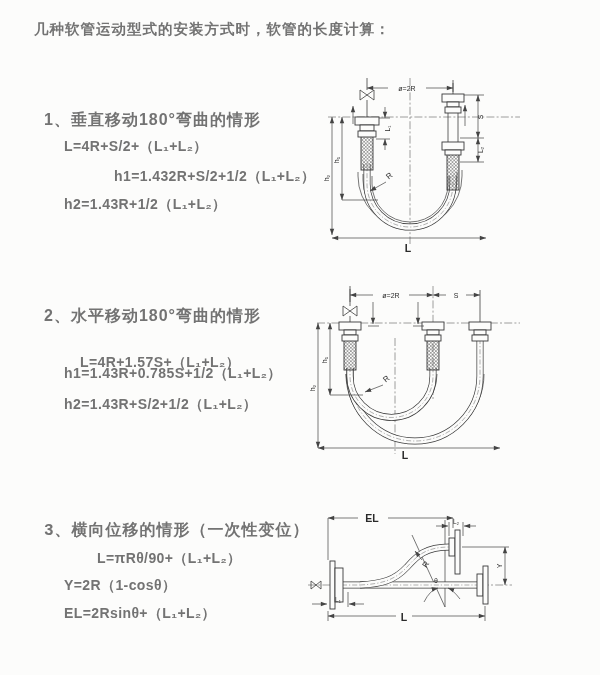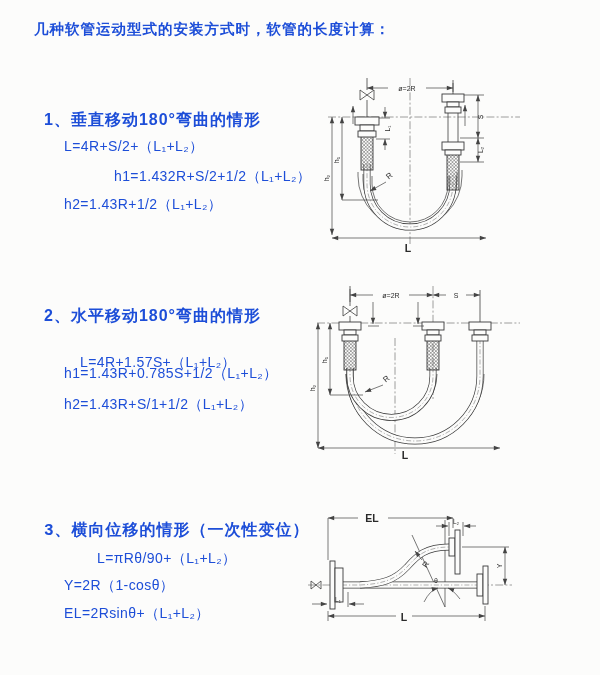--- a/index.html
+++ b/index.html
@@ -1,23 +1,23 @@
 <!DOCTYPE html>
 <html><head>
 <meta charset="utf-8">
 <style>
   html,body{margin:0;padding:0;background:#e8e8e8;}
   .page{
     position:relative;width:600px;height:675px;background:#fcfcfb;
-    font-family:"Liberation Sans","DejaVu Sans",sans-serif;color:#1d4ed8;
+    font-family:"Liberation Sans","DejaVu Sans",sans-serif;color:#737373;
     overflow:hidden;margin:0 auto;
   }
   .title{position:absolute;left:34px;top:20px;font-size:14.5px;font-weight:bold;letter-spacing:1px;}
   .sec-h{position:absolute;font-size:16px;font-weight:bold;letter-spacing:1px;}
-  .formula{position:absolute;font-size:14px;font-weight:normal;letter-spacing:.4px;}
+  .formula{position:absolute;font-size:14px;font-weight:bold;letter-spacing:.4px;}
   svg{position:absolute;overflow:visible;}
   svg text{font-family:"Liberation Sans","DejaVu Sans",sans-serif;fill:#2a2a2a;font-weight:normal;}
   .t6{font-size:6.5px;} .t7{font-size:7px;} .t8{font-size:8px;} .t10{font-size:10.5px;font-weight:bold;}
   .ln{stroke:#3f3f3f;stroke-width:.8;fill:none;}
   .thin{stroke:#4a4a4a;stroke-width:.75;fill:none;}
   .cl{stroke:#6a6a6a;stroke-width:.65;fill:none;stroke-dasharray:8 2.2 2 2.2;}
   .tubeO{stroke:#3a3a3a;stroke-width:7;fill:none;stroke-linecap:butt;}
   .tubeI{stroke:#fcfcfb;stroke-width:5.6;fill:none;stroke-linecap:butt;}
   .tubeC{stroke:#707070;stroke-width:.55;fill:none;stroke-dasharray:5 2 1.2 2;}
   .fit{fill:#fcfcfb;stroke:#3a3a3a;stroke-width:.9;}
@@ -31,21 +31,21 @@
   <div class="title">几种软管运动型式的安装方式时，软管的长度计算：</div>
 
   <div class="sec-h" style="left:44px;top:110px;">1、垂直移动180°弯曲的情形</div>
   <div class="formula" style="left:64px;top:138px;">L=4R+S/2+（L₁+L₂）</div>
   <div class="formula" style="left:72px;top:168px;margin-left:42px;">h1=1.432R+S/2+1/2（L₁+L₂）</div>
   <div class="formula" style="left:64px;top:196px;">h2=1.43R+1/2（L₁+L₂）</div>
 
   <div class="sec-h" style="left:44px;top:306px;">2、水平移动180°弯曲的情形</div>
   <div class="formula" style="left:80px;top:334px;margin-top:20px;">L=4R+1.57S+（L₁+L₂）</div>
   <div class="formula" style="left:64px;top:365px;">h1=1.43R+0.785S+1/2（L₁+L₂）</div>
-  <div class="formula" style="left:64px;top:396px;">h2=1.43R+S/1+1/2（L₁+L₂）</div>
+  <div class="formula" style="left:64px;top:396px;">h2=1.43R+S/2+1/2（L₁+L₂）</div>
 
   <div class="sec-h" style="left:44px;top:520px;font-family:Liberation Mono, monospace;">3、横向位移的情形（一次性变位）</div>
   <div class="formula" style="left:64px;top:550px;padding-left:33px;">L=πRθ/90+（L₁+L₂）</div>
   <div class="formula" style="left:64px;top:577px;">Y=2R（1-cosθ）</div>
   <div class="formula" style="left:64px;top:605px;">EL=2Rsinθ+（L₁+L₂）</div>
 
   <svg style="left:308px;top:72px;" width="285" height="190" viewBox="0 0 285 190">
     <defs>
       <marker id="aE1" viewBox="0 0 7 6" refX="6.6" refY="3" markerWidth="7" markerHeight="6" orient="auto" markerUnits="userSpaceOnUse">
           <path d="M0.4,0.8 L6.6,3 L0.4,5.2 Z" fill="#444"></path>

